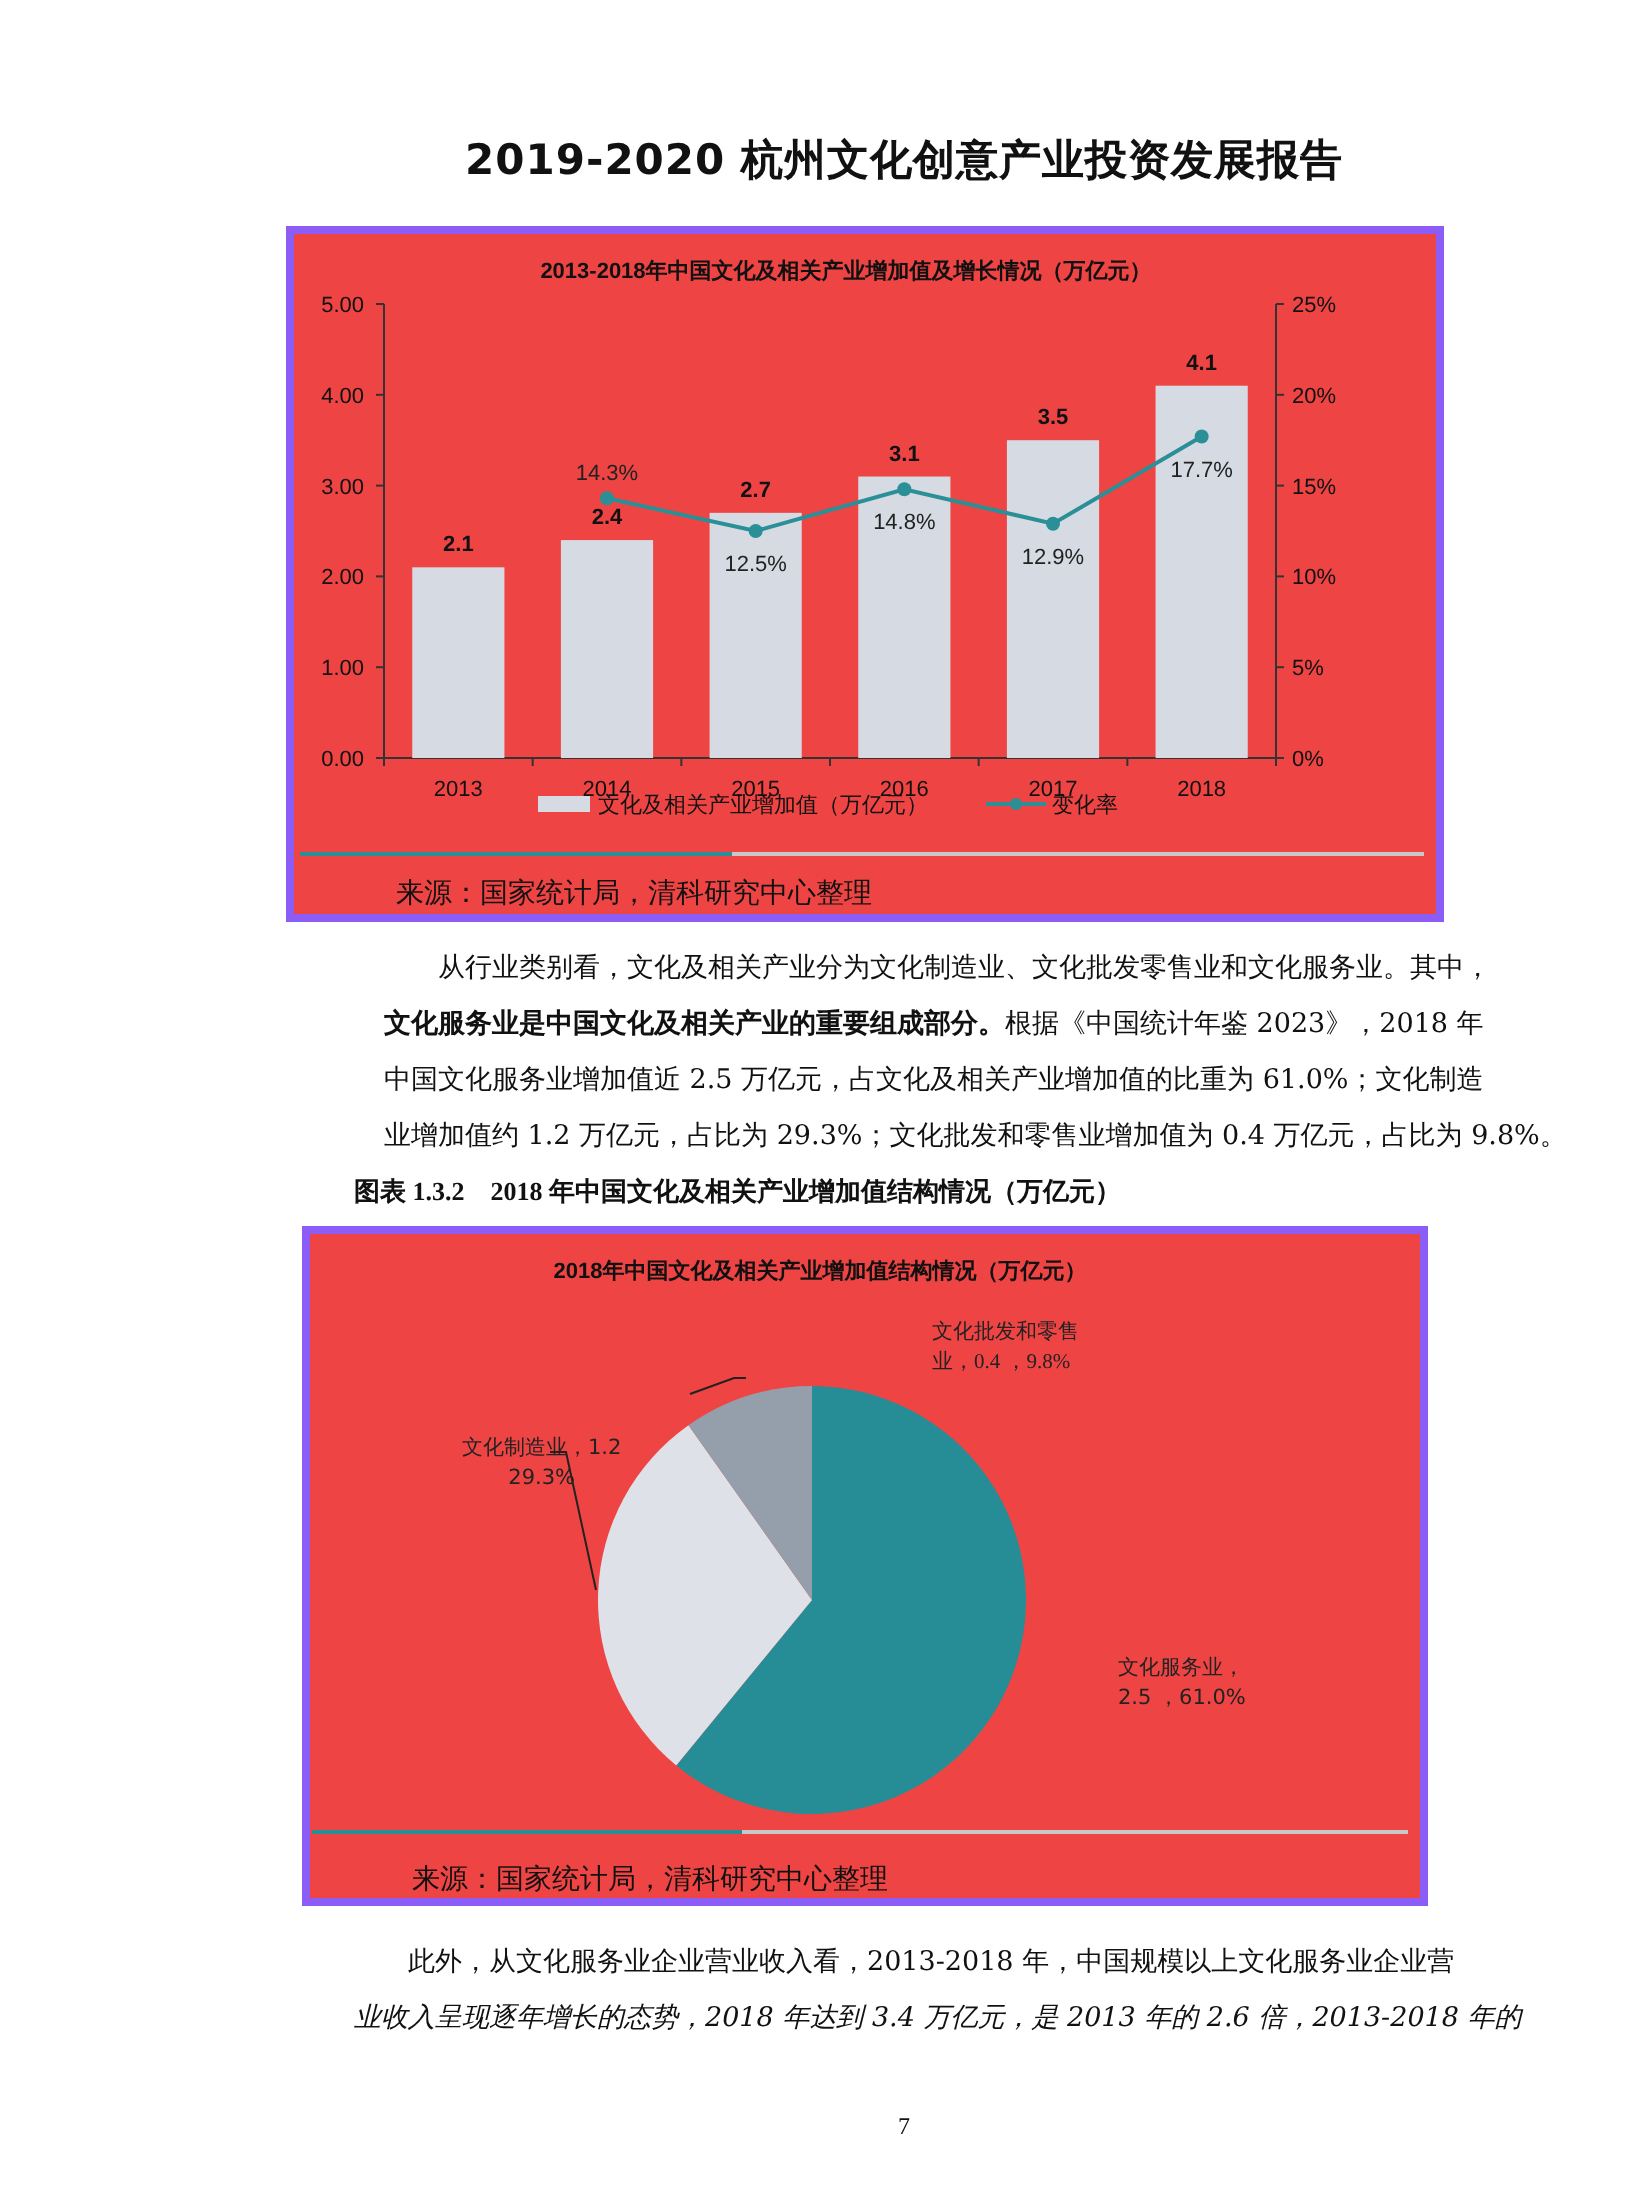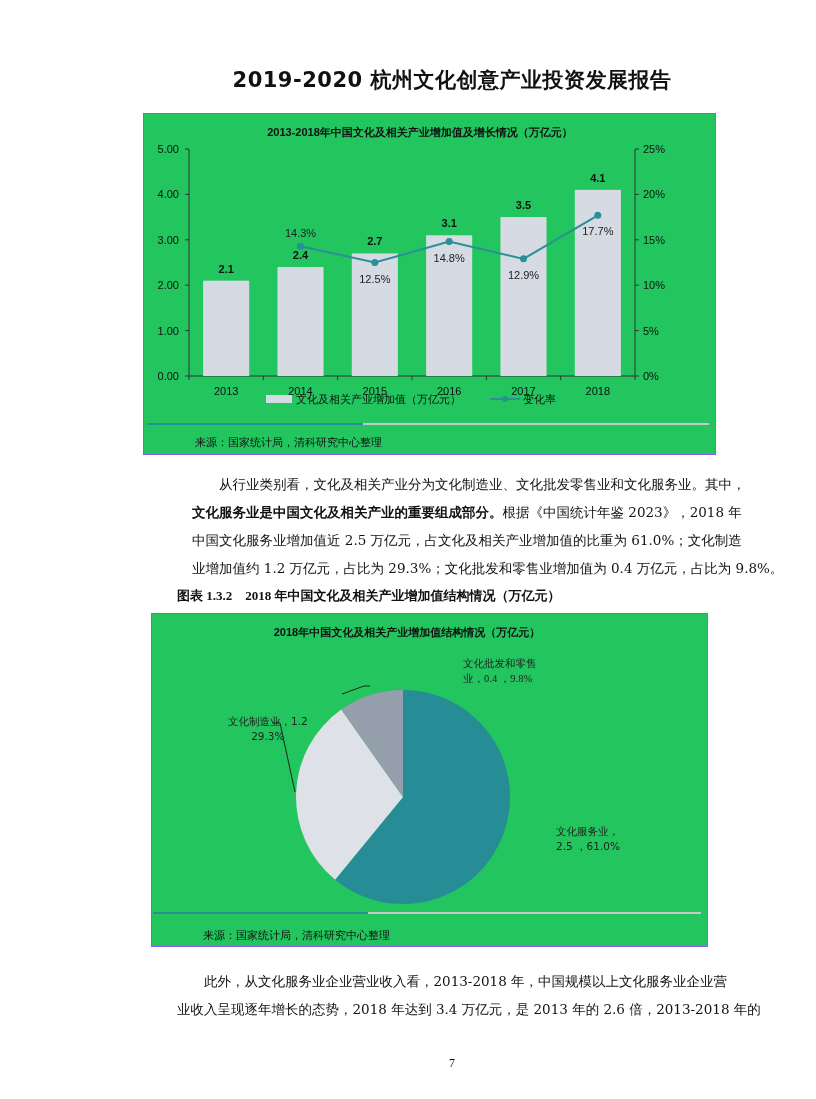--- a/index.html
+++ b/index.html
@@ -1,23 +1,23 @@
 <!DOCTYPE html>
 <html><head>
 <meta charset="utf-8">
 <style>
   html, body { margin: 0; padding: 0; background: #ffffff; }
   body { width: 816px; height: 1099px; position: relative; overflow: hidden;
          font-family: "DejaVu Sans", "Liberation Sans", sans-serif; color: #111; }
   .abs { position: absolute; padding-left: 44px; }
   .header-title { left: 0; width: 816px; top: 66px; text-align: center;
                   font-size: 21px; font-weight: bold; letter-spacing: 0.5px; }
-  .chart-box { border: 1px solid #8b5cf6; background: #22c55e; }
+  .chart-box { border: 4px solid #8b5cf6; background: #ef4444; }
   .source-bar { height: 2px; }
-  .source-text { font-size: 11px; }
+  .source-text { font-size: 14px; }
   .para { font-family: "DejaVu Serif", "Liberation Serif", serif; font-size: 13.5px;
           line-height: 28px; text-align: justify; }
   .caption { font-family: Liberation Serif, serif; font-size: 13px; font-weight: bold; }
   .page-num { font-family: "Liberation Serif", serif; font-size: 12px; text-align: center; left:0; width:816px; }
   svg text { font-family: "Liberation Sans", "DejaVu Sans", sans-serif; }
   .pie-label { font-family: "DejaVu Sans Mono", "Liberation Mono", monospace; font-size: 10.5px; line-height: 15px; color:#222; }
   b.em { font-weight: bold; }
 </style>
 </head>
 <body>
@@ -131,16 +131,16 @@
     <div>文化服务业，</div>
     <div>2.5 ，61.0%</div>
   </div>
   <div class="abs source-bar" style="left:1px; top:298px; width:504px; background:#c8c8c8;"></div>
   <div class="abs source-bar" style="left:1px; top:298px; width:171px; background:#2a8f96;"></div>
   <div class="abs source-text" style="left:7px; top:314px;">来源：国家统计局，清科研究中心整理</div>
 </div>
 
 <div class="abs para" style="left:133px; top:967px; width:550px;">
   <div style="text-indent:27px; white-space:nowrap;">此外，从文化服务业企业营业收入看，2013-2018 年，中国规模以上文化服务业企业营</div>
-  <div style="white-space:nowrap;">业收入呈现逐年增长的态势，2018 年达到 3.4 万亿元，是 2013 年的 2.6 倍，2013-2018 年的</div>
+  <div style="white-space:nowrap;font-style:italic;">业收入呈现逐年增长的态势，2018 年达到 3.4 万亿元，是 2013 年的 2.6 倍，2013-2018 年的</div>
 </div>
 
 <div class="abs page-num" style="top:1056px;">7</div>
 
 </body></html>

